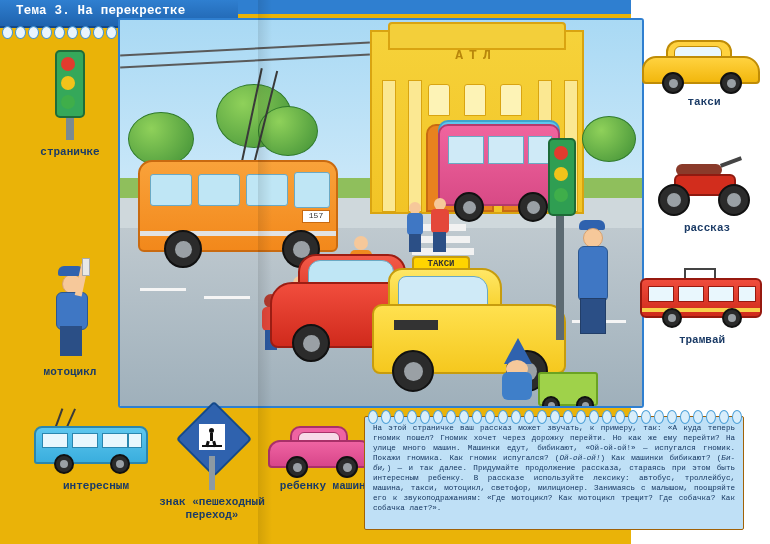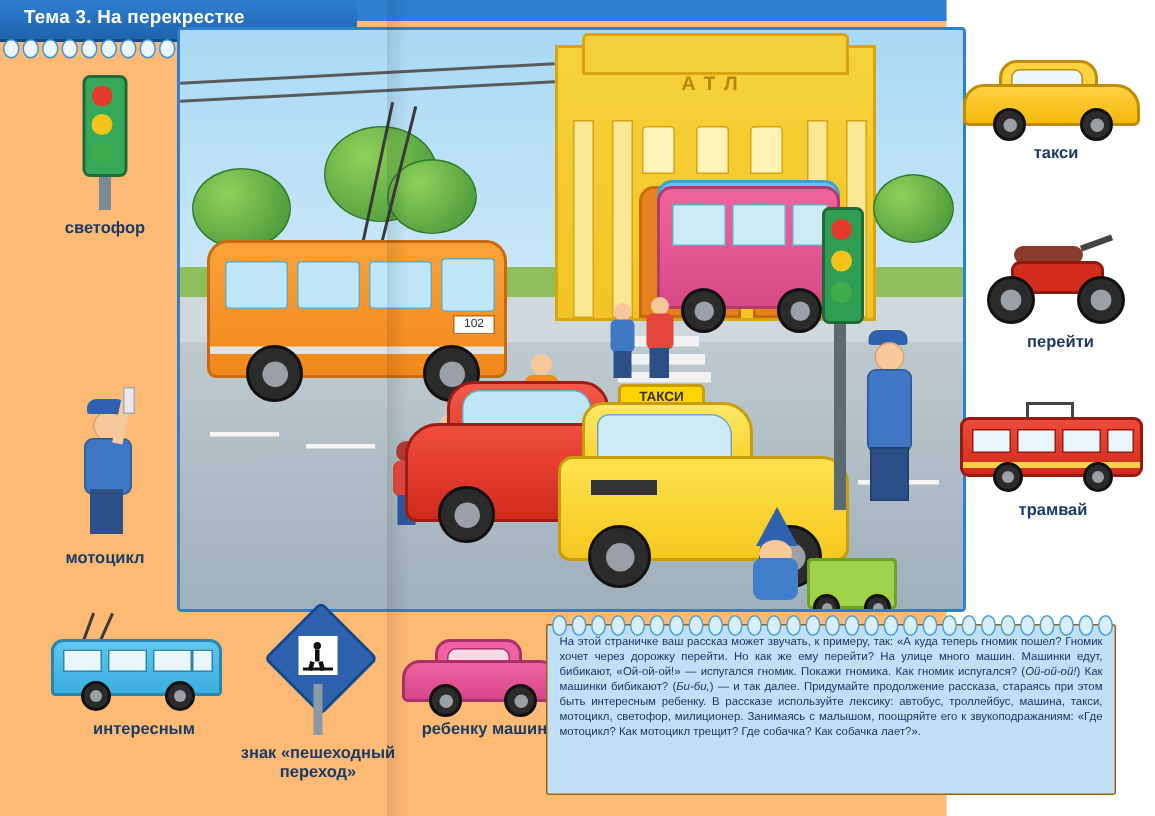--- a/index.html
+++ b/index.html
@@ -10,21 +10,22 @@
   body {
     width: 770px;
     height: 544px;
     overflow: hidden;
     font-family: "Liberation Sans", sans-serif;
   }
   .page {
     position: relative;
     width: 631px;
     height: 544px;
-    background: #fdba74;
+    background: #eab308;
+    font-family: Liberation Mono, monospace;
   }
   
   .topic-banner {
     position: absolute;
     left: 0; top: 0;
     width: 238px; height: 26px;
     background: linear-gradient(180deg,#2f7fd0 0%, #1f63ae 100%);
     border-bottom: 2px solid #14498a;
   }
   .topic-text {
@@ -358,21 +359,21 @@
     <div class="wire" style="left:0; top:28px; width:250px; transform:rotate(-3deg);"></div>
     <div class="wire" style="left:0; top:40px; width:250px; transform:rotate(-3deg);"></div>
 
     <div class="pole" style="left:120px; top:46px; height:100px; transform:rotate(12deg);"></div>
     <div class="pole" style="left:132px; top:48px; height:100px; transform:rotate(14deg);"></div>
     <div class="trolley">
       <div class="trolley-win" style="left:10px; width:40px;"></div>
       <div class="trolley-win" style="left:58px; width:40px;"></div>
       <div class="trolley-win" style="left:106px; width:40px;"></div>
       <div style="position:absolute; right:6px; top:10px; width:34px; height:34px; background:#bfe6f5; border:1px solid #6aa9c4; border-radius:3px;"></div>
-      <div style="position:absolute; right:6px; top:48px; width:26px; height:11px; background:#fff; border:1px solid #c96a10; font-size:8px; text-align:center; line-height:10px; color:#333;">102</div>
+      <div style="position:absolute; right:6px; top:48px; width:26px; height:11px; background:#fff; border:1px solid #c96a10; font-size:8px; text-align:center; line-height:10px; color:#333;">157</div>
       <div style="position:absolute; left:0; bottom:14px; width:100%; height:5px; background:#e2e2e2;"></div>
     </div>
     <div class="wheel" style="left:44px; top:210px; width:34px; height:34px;"></div>
     <div class="wheel" style="left:162px; top:210px; width:34px; height:34px;"></div>
 
     <div class="pinkbus-top"></div>
     <div class="pinkbus">
       <div style="position:absolute; left:8px; top:10px; width:34px; height:26px; background:#cfeaf7; border:1px solid #6aa9c4;"></div>
       <div style="position:absolute; left:48px; top:10px; width:34px; height:26px; background:#cfeaf7; border:1px solid #6aa9c4;"></div>
       <div style="position:absolute; right:6px; top:10px; width:22px; height:26px; background:#cfeaf7; border:1px solid #6aa9c4;"></div>
@@ -455,21 +456,21 @@
     <div class="wheel" style="left:456px; top:376px; width:14px; height:14px;"></div>
   </div>
 
   <div class="item" style="left:22px; top:50px; width:96px;">
     <div class="tl-box">
       <div class="l" style="top:5px; background:#e23b2e;"></div>
       <div class="l" style="top:24px; background:#f2c31a;"></div>
       <div class="l" style="top:43px; background:#3fae4a;"></div>
     </div>
     <div class="tl-pole"></div>
-    <div class="item-label" style="margin-top:6px;">светофор</div>
+    <div class="item-label" style="margin-top:6px;">страничке</div>
   </div>
 
 
   <div class="item" style="left:22px; top:264px; width:96px;">
     <div class="pol">
       <div style="position:absolute; left:24px; top:10px; width:18px; height:18px; background:#f6c89a; border-radius:50%; border:1px solid #d6a272;"></div>
       <div style="position:absolute; left:20px; top:2px; width:26px; height:10px; background:#2f62ae; border-radius:6px 6px 2px 2px;"></div>
       <div style="position:absolute; left:18px; top:28px; width:30px; height:36px; background:#3f77c4; border:1px solid #2c578f; border-radius:6px;"></div>
       <div style="position:absolute; left:40px; top:0px; width:7px; height:32px; background:#f6c89a; transform:rotate(12deg);"></div>
       <div style="position:absolute; left:44px; top:-6px; width:6px; height:16px; background:#e8e8e8; border:1px solid #aaa;"></div>
@@ -536,21 +537,21 @@
   </div>
 
   <div class="item" style="left:648px; top:160px; width:118px;">
     <div class="moto">
       <div style="position:absolute; left:28px; top:4px; width:46px; height:12px; background:#8a3a2a; border-radius:6px;"></div>
       <div class="bd"></div>
       <div style="position:absolute; left:72px; top:0px; width:22px; height:4px; background:#444; transform:rotate(-20deg);"></div>
       <div class="wheel" style="left:10px; top:24px; width:28px; height:28px;"></div>
       <div class="wheel" style="left:70px; top:24px; width:28px; height:28px;"></div>
     </div>
-    <div class="item-label" style="margin-top:8px;">перейти</div>
+    <div class="item-label" style="margin-top:8px;">рассказ</div>
   </div>
 
   <div class="item" style="left:640px; top:268px; width:124px;">
     <div class="tram">
       <div style="position:absolute; left:44px; top:0px; width:28px; height:12px; border:2px solid #444; border-bottom:none; transform:rotate(0deg);"></div>
       <div class="bd">
         <div style="position:absolute; left:6px; top:6px; width:24px; height:14px; background:#e9f7fd; border:1px solid #97190f;"></div>
         <div style="position:absolute; left:36px; top:6px; width:24px; height:14px; background:#e9f7fd; border:1px solid #97190f;"></div>
         <div style="position:absolute; left:66px; top:6px; width:24px; height:14px; background:#e9f7fd; border:1px solid #97190f;"></div>
         <div style="position:absolute; right:4px; top:6px; width:16px; height:14px; background:#e9f7fd; border:1px solid #97190f;"></div>

